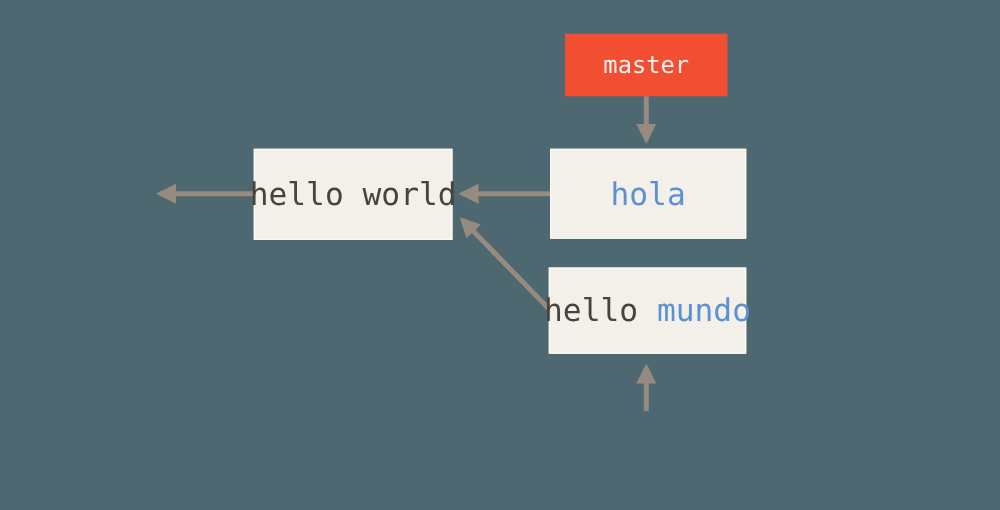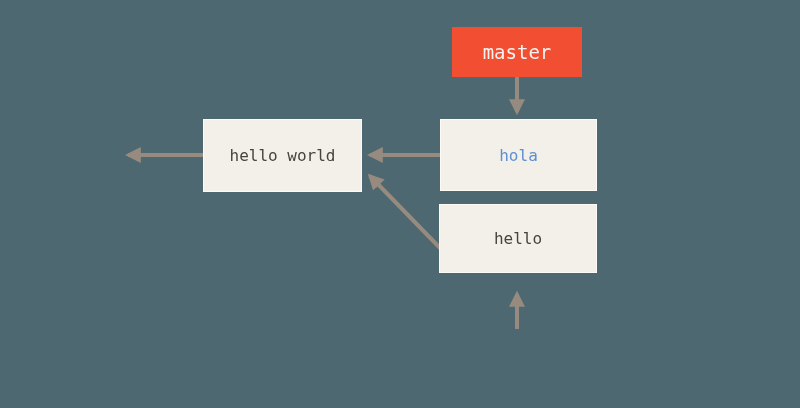--- a/index.html
+++ b/index.html
@@ -38,35 +38,35 @@
     box-sizing: border-box;
     display: flex;
     align-items: center;
     justify-content: center;
     white-space: pre;
   }
   .commit {
     background: var(--commit-bg);
     border: 1px solid var(--commit-border);
     color: var(--text-dark);
-    font-size: 16px;
+    font-size: 25px;
   }
   .branch {
     background: var(--branch-bg);
     color: var(--branch-text);
     font-size: 19px;
   }
   .seg-dark { color: var(--text-dark); }
   .seg-blue { color: var(--text-blue); }
   .branch .seg-light { color: var(--branch-text); }
 
   #box-master      { left: 452px; top: 27px;  width: 130px; height: 50px; }
   #box-hello-world { left: 203px; top: 119px; width: 159px; height: 73px; }
   #box-hola-world  { left: 440px; top: 119px; width: 157px; height: 72px; gap: 44px; }
-  #box-hello-mundo { left: 439px; top: 204px; width: 158px; height: 69px; }
+  #box-hello-mundo { left: 439px; top: 214px; width: 158px; height: 69px; }
   #box-i18-world   { left: 452px; top: 329px; width: 131px; height: 51px; }
 </style>
 </head>
 <body>
 
 <div id="canvas">
 
   <svg id="arrows" viewBox="0 0 800 408" xmlns="http://www.w3.org/2000/svg">
     <defs>
       <marker id="ah" viewBox="0 0 10 10" refX="8" refY="5" markerWidth="4" markerHeight="4" orient="auto-start-reverse">
@@ -86,17 +86,17 @@
 
   <div id="box-hello-world" class="box commit">
     <span class="seg-dark">hello world</span>
   </div>
 
   <div id="box-hola-world" class="box commit">
     <span class="seg-blue">hola</span>
   </div>
 
   <div id="box-hello-mundo" class="box commit">
-    <span class="seg-dark">hello</span>
+    <span class="seg-dark">hello</span><span class="seg-blue"> mundo</span>
   </div>
 
 
 </div>
 
 </body></html>

